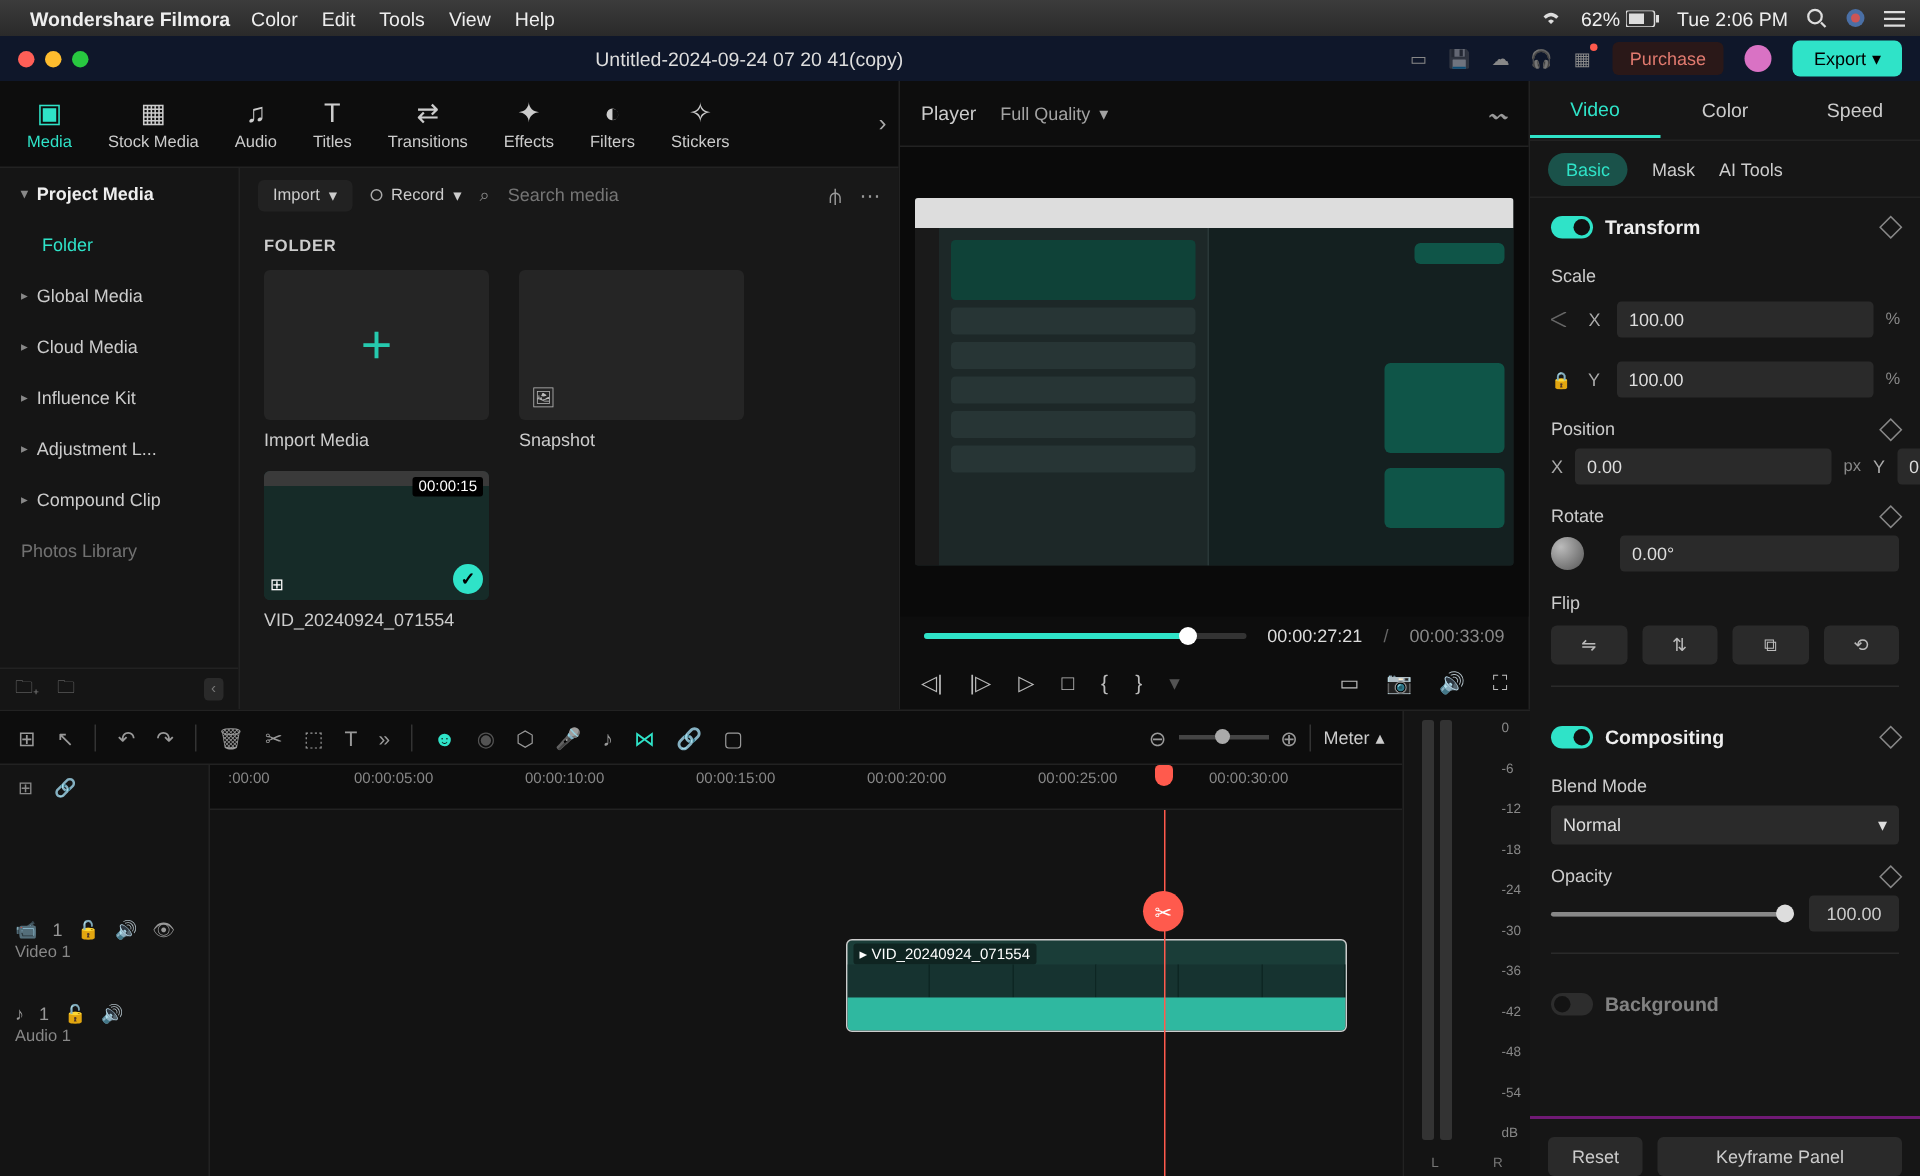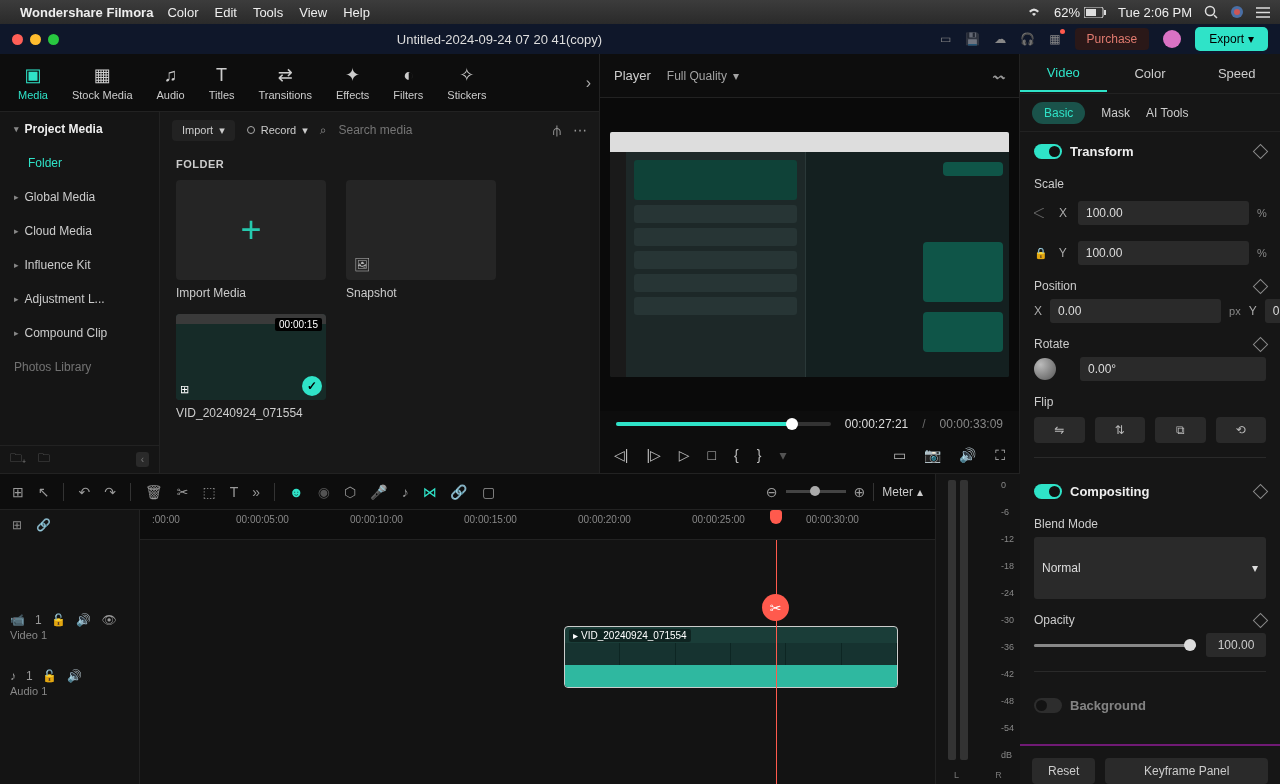--- a/index.html
+++ b/index.html
@@ -117,21 +117,21 @@
 .kf-diamond { width:11px; height:11px; border:1.5px solid #888; transform:rotate(45deg); cursor:pointer;}
 .field-label { font-size:12px; color:#ccc; margin-top:6px;}
 .field-row { display:flex; align-items:center; gap:8px; margin-top:6px;}
 .axis-label { width:14px; text-align:center; color:#aaa; font-size:12px;}
 .num-input { flex:1; background:#2a2a2a; border:none; color:#ddd; padding:5px 8px; border-radius:3px; font-size:12px; text-align:left;}
 .unit { color:#888; font-size:11px; width:18px;}
 .lock-ic { color:#2fe3c8; font-size:11px;}
 .rotate-dial { width:22px; height:22px; border-radius:50%; background:radial-gradient(circle at 30% 30%, #bbb, #555); }
 .flip-row { display:flex; gap:10px; margin-top:8px;}
 .flip-btn { flex:1; height:26px; background:#2a2a2a; border-radius:4px; display:flex; align-items:center; justify-content:center; color:#bbb; cursor:pointer;}
-.select-input { width:100%; background:#2a2a2a; border:none; color:#ddd; padding:24px 8px; border-radius:3px; font-size:12px; display:flex; justify-content:space-between; align-items:center; cursor:pointer;}
+.select-input { width:100%; background:#2a2a2a; border:none; color:#ddd; padding:6px 8px; border-radius:3px; font-size:12px; display:flex; justify-content:space-between; align-items:center; cursor:pointer;}
 .opacity-row { display:flex; align-items:center; gap:10px; margin-top:6px;}
 .slider-track { flex:1; height:3px; background:#444; position:relative; border-radius:2px;}
 .slider-fill { position:absolute; left:0; top:0; bottom:0; width:100%; background:#888; border-radius:2px;}
 .slider-handle { position:absolute; right:0; top:-5px; width:12px; height:12px; border-radius:50%; background:#ddd;}
 .opacity-val { width:60px; background:#2a2a2a; padding:5px 8px; border-radius:3px; text-align:center; font-size:12px;}
 .insp-footer { height:40px; border-top:2px solid #701a75; display:flex; align-items:flex-end; padding:0 12px; gap:10px;}
 .reset-btn { background:#2a2a2a; padding:6px 16px; border-radius:4px; font-size:12px; cursor:pointer;}
 .kf-panel-btn { flex:1; background:#2a2a2a; padding:6px 12px; border-radius:4px; font-size:12px; cursor:pointer; text-align:center;}
 
 

